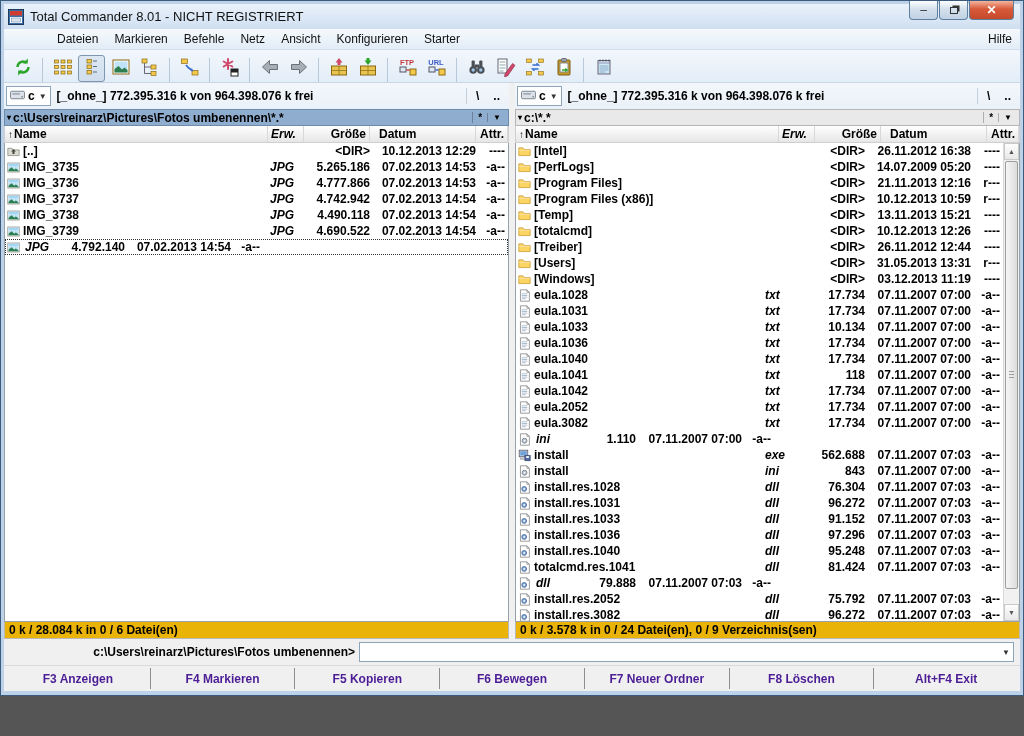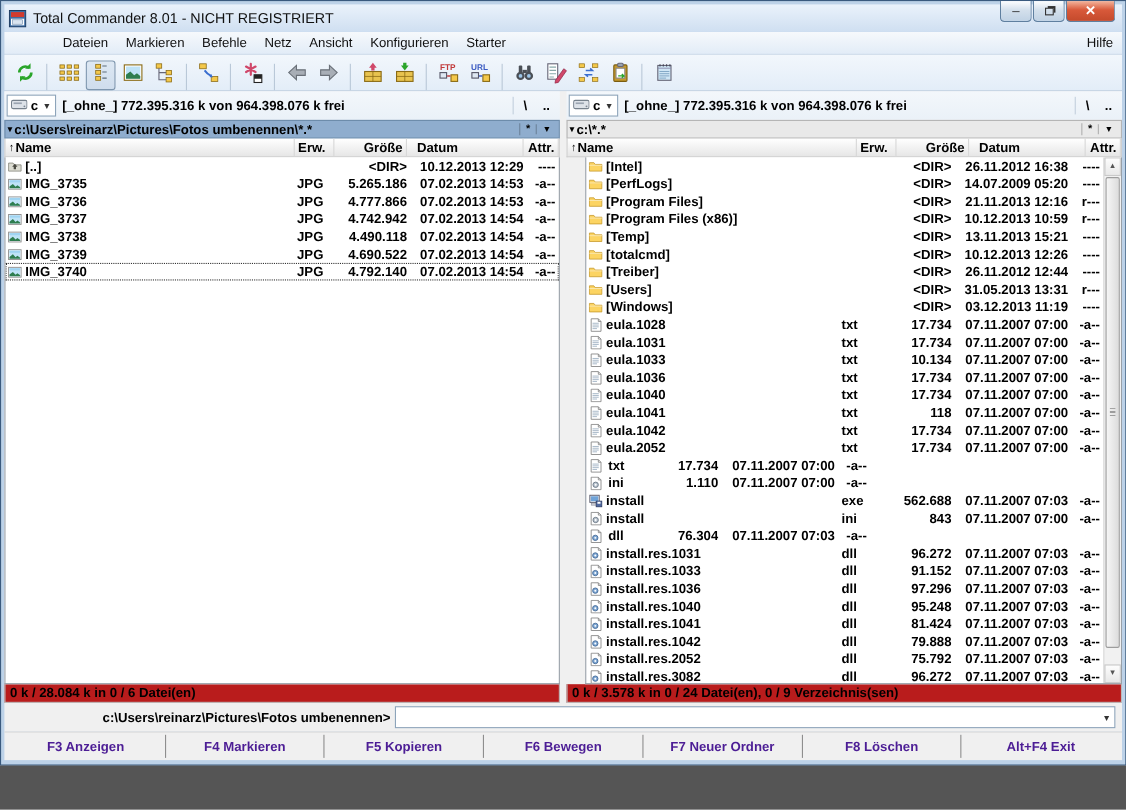--- a/index.html
+++ b/index.html
@@ -58,45 +58,45 @@
   .path-text{flex:1;overflow:hidden;white-space:nowrap;}
   .path-btn{font-size:10px;padding:0 5px;border-left:1px solid rgba(0,0,0,.25);cursor:pointer;}
   .path-btn.arrow{font-size:8px;}
   
   .cols{height:17px;display:flex;font-size:12px;font-weight:bold;color:#000;
     background:linear-gradient(#ffffff,#e6e6e6);border:1px solid #cfcfcf;border-top:none;}
   .hcell{border-right:1px solid #d8d8d8;display:flex;align-items:center;padding:0 3px;cursor:pointer;overflow:hidden;white-space:nowrap;}
   .sortmark{font-size:10px;margin-right:1px;}
   
   .c-name{flex:1;min-width:0;}
-  .c-ext{width:36px;}
+  .c-ext{width:36px;font-style:italic;}
   .c-size{width:66px;justify-content:flex-end;text-align:right;}
   .c-date{width:106px;padding-left:9px;text-align:right;}
   .c-attr{width:32px;justify-content:flex-end;text-align:right;padding-right:3px;}
   
   .list{flex:1;background:#fff;border:1px solid #98a0a8;border-top:none;overflow:hidden;position:relative;}
-  .list.withsb{padding-right:16px;margin-left:17px;}
+  .list.withsb{padding-right:16px;}
   .row{display:flex;height:16px;align-items:center;font-size:12px;font-weight:bold;color:#000;cursor:default;}
   .row.cursor{outline:1px dotted #333;outline-offset:-1px;}
   .ic{width:18px;display:flex;align-items:center;padding-left:2px;flex:none;}
   .ic svg{width:13px;height:13px;}
   .cell{overflow:hidden;white-space:nowrap;display:block;line-height:16px;}
   .cell.c-ext{padding-left:2px;}
   
   .sb{position:absolute;top:0;right:0;bottom:0;width:16px;background:#f1f1f1;border-left:1px solid #d9d9d9;}
   .sb-arrow{height:17px;display:flex;align-items:center;justify-content:center;
     background:linear-gradient(#fdfdfd,#e8e8e8);border:1px solid #c9c9c9;cursor:pointer;}
   .sb-arrow span{font-size:7px;color:#555;}
   .sb-down{position:absolute;bottom:0;left:0;right:0;}
   .sb-thumb{position:absolute;left:1px;right:1px;top:18px;bottom:32px;
     background:linear-gradient(90deg,#f6f6f6,#dcdcdc);border:1px solid #9d9d9d;border-radius:2px;cursor:pointer;}
   .sb-grip{position:absolute;top:50%;left:3px;right:3px;height:8px;margin-top:-4px;
     background:repeating-linear-gradient(#9d9d9d 0 1px,transparent 1px 3px);}
   
-  .pstatus{height:17px;font-size:12px;font-weight:bold;color:#000;background:#b91c1c;
+  .pstatus{height:17px;font-size:12px;font-weight:bold;color:#000;background:#eab308;
     border:1px solid #b9b9b9;border-top:none;display:flex;align-items:center;padding:0 4px;
     overflow:hidden;white-space:nowrap;}
   
   .cmdrow{height:26px;background:#f0f0f0;display:flex;align-items:center;padding:0 6px;}
   .prompt{font-size:12px;font-weight:bold;color:#000;margin-left:auto;white-space:nowrap;}
   .prompt-wrap{width:345px;display:flex;justify-content:flex-end;flex:none;}
   .cmdinput{flex:1;height:20px;background:#fff;border:1px solid #8da4ba;display:flex;align-items:center;margin-left:4px;position:relative;}
   .cmdinput input{flex:1;border:none;outline:none;height:16px;font:bold 12px "Liberation Sans",sans-serif;padding:0 3px;background:transparent;}
   .cmd-arrow{width:14px;font-size:8px;color:#333;text-align:center;cursor:pointer;flex:none;}
   
@@ -449,21 +449,20 @@
           </div>
           <div class="row cursor">
             <span class="ic">
               <svg viewBox="0 0 16 16">
                 <rect x="1" y="2.5" width="14" height="11" fill="#fff" stroke="#8a8a8a"></rect>
                 <rect x="2" y="3.5" width="12" height="9" fill="#bfe3f7"></rect>
                 <rect x="2" y="3.5" width="12" height="2.4" fill="#9fd4f2"></rect>
                 <path d="M2 10.5 L5.8 7.6 L8.8 10.8 L10.8 9.2 L14 11.4 V12.5 H2z" fill="#2e7d4f"></path>
               </svg>
             </span>
-            <span class="cell c-name">IMG_3740</span>
             <span class="cell c-ext">JPG</span>
             <span class="cell c-size">4.792.140</span>
             <span class="cell c-date">07.02.2013 14:54</span>
             <span class="cell c-attr">-a--</span>
           </div>
         </div>
         <div class="pstatus">0 k / 28.084 k in 0 / 6 Datei(en)</div>
       </div>
     <div class="divider"></div>
     <div class="panel" id="panel-right">
@@ -756,20 +755,21 @@
           <div class="row">
             <span class="ic">
               <svg viewBox="0 0 16 16">
                 <path d="M3 1h8l3 3v11H3z" fill="#fff" stroke="#888"></path>
                 <path d="M11 1v3h3" fill="none" stroke="#888"></path>
                 <g stroke="#9fb2c4" stroke-width="1">
                   <path d="M4.5 6h7M4.5 8h7M4.5 10h7M4.5 12h5"></path>
                 </g>
               </svg>
             </span>
+            <span class="cell c-name">eula.3082</span>
             <span class="cell c-ext">txt</span>
             <span class="cell c-size">17.734</span>
             <span class="cell c-date">07.11.2007 07:00</span>
             <span class="cell c-attr">-a--</span>
           </div>
           <div class="row">
             <span class="ic">
               <svg viewBox="0 0 16 16">
                 <path d="M3 1h8l3 3v11H3z" fill="#fff" stroke="#888"></path>
                 <path d="M11 1v3h3" fill="none" stroke="#888"></path>
@@ -815,20 +815,21 @@
           </div>
           <div class="row">
             <span class="ic">
               <svg viewBox="0 0 16 16">
                 <path d="M3 1h8l3 3v11H3z" fill="#fff" stroke="#888"></path>
                 <path d="M11 1v3h3" fill="none" stroke="#888"></path>
                 <circle cx="7.6" cy="9.8" r="3" fill="#7fa8d4" stroke="#456a96"></circle>
                 <circle cx="7.6" cy="9.8" r="1.1" fill="#fff"></circle>
               </svg>
             </span>
+            <span class="cell c-name">install.res.1028</span>
             <span class="cell c-ext">dll</span>
             <span class="cell c-size">76.304</span>
             <span class="cell c-date">07.11.2007 07:03</span>
             <span class="cell c-attr">-a--</span>
           </div>
           <div class="row">
             <span class="ic">
               <svg viewBox="0 0 16 16">
                 <path d="M3 1h8l3 3v11H3z" fill="#fff" stroke="#888"></path>
                 <path d="M11 1v3h3" fill="none" stroke="#888"></path>
@@ -889,36 +890,35 @@
           </div>
           <div class="row">
             <span class="ic">
               <svg viewBox="0 0 16 16">
                 <path d="M3 1h8l3 3v11H3z" fill="#fff" stroke="#888"></path>
                 <path d="M11 1v3h3" fill="none" stroke="#888"></path>
                 <circle cx="7.6" cy="9.8" r="3" fill="#7fa8d4" stroke="#456a96"></circle>
                 <circle cx="7.6" cy="9.8" r="1.1" fill="#fff"></circle>
               </svg>
             </span>
-            <span class="cell c-name">install.res.1041</span>
+            <span class="cell c-name">totalcmd.res.1041</span>
             <span class="cell c-ext">dll</span>
             <span class="cell c-size">81.424</span>
             <span class="cell c-date">07.11.2007 07:03</span>
             <span class="cell c-attr">-a--</span>
           </div>
           <div class="row">
             <span class="ic">
               <svg viewBox="0 0 16 16">
                 <path d="M3 1h8l3 3v11H3z" fill="#fff" stroke="#888"></path>
                 <path d="M11 1v3h3" fill="none" stroke="#888"></path>
                 <circle cx="7.6" cy="9.8" r="3" fill="#7fa8d4" stroke="#456a96"></circle>
                 <circle cx="7.6" cy="9.8" r="1.1" fill="#fff"></circle>
               </svg>
             </span>
-            <span class="cell c-name">install.res.1042</span>
             <span class="cell c-ext">dll</span>
             <span class="cell c-size">79.888</span>
             <span class="cell c-date">07.11.2007 07:03</span>
             <span class="cell c-attr">-a--</span>
           </div>
           <div class="row">
             <span class="ic">
               <svg viewBox="0 0 16 16">
                 <path d="M3 1h8l3 3v11H3z" fill="#fff" stroke="#888"></path>
                 <path d="M11 1v3h3" fill="none" stroke="#888"></path>

